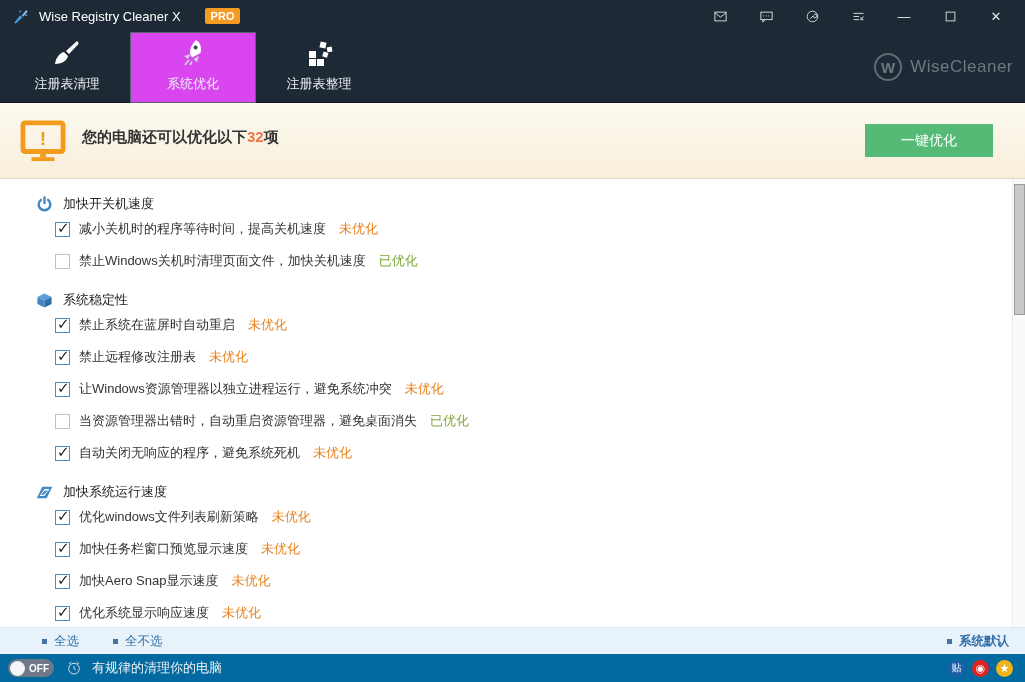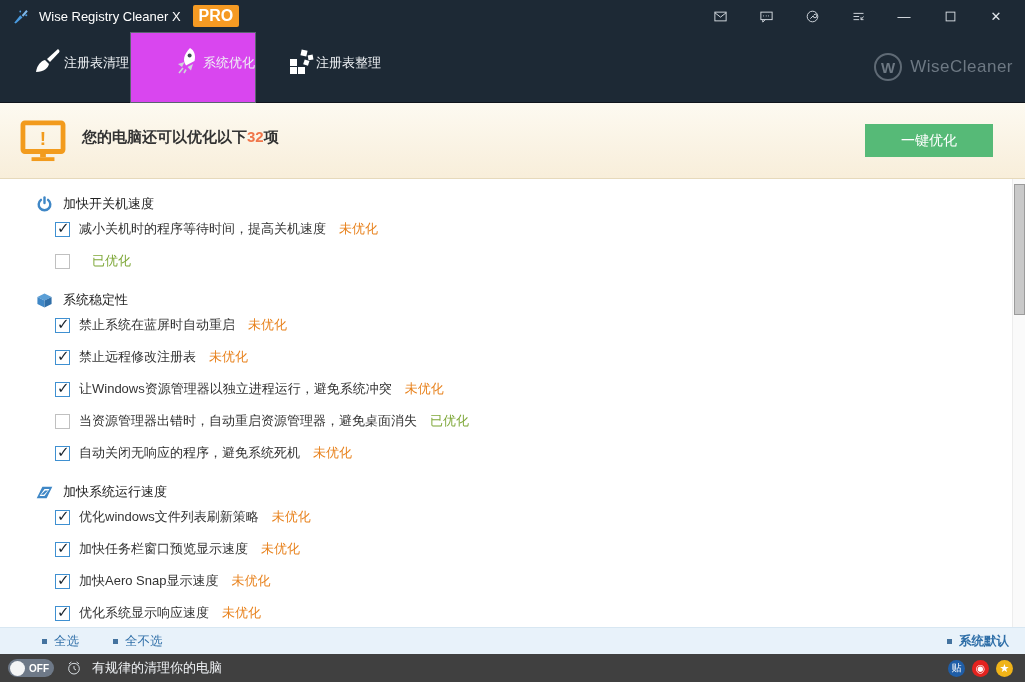--- a/index.html
+++ b/index.html
@@ -3,29 +3,29 @@
 <meta charset="utf-8">
 <style>
   * { margin:0; padding:0; box-sizing:border-box; }
   html,body { width:1025px; height:682px; overflow:hidden; }
   body { font-family:"Liberation Sans","DejaVu Sans",sans-serif; background:#1d2935; display:flex; flex-direction:column; }
 
   
   .titlebar { height:32px; background:#1d2935; display:flex; align-items:center; padding:0 14px 0 12px; flex:none;text-align:center; }
   .app-icon { width:18px; height:18px; margin-right:9px; }
   .app-title { color:#fff; font-size:13px; }
-  .pro-badge { background:#f59a23; color:#fff; font-size:16px; font-weight:bold; padding:2px 6px; border-radius:2px; margin-left:12px; }
+  .pro-badge { background:#f59a23; color:#fff; font-size:11px; font-weight:bold; padding:2px 6px; border-radius:2px; margin-left:24px; }
   .titlebar-spacer { flex:1; }
   .tb-btn { width:30px; height:26px; display:flex; align-items:center; justify-content:center; color:#d7dde3; cursor:pointer; margin-left:16px; }
   .tb-btn svg { width:15px; height:15px; stroke:#d7dde3; fill:none; stroke-width:1.5; }
   .glyph-btn { font-size:13px; color:#e3e8ed; }
 
   
   .navbar { height:71px; background:#1d2935; position:relative; display:flex; padding-left:4px; flex:none; border-bottom:1px solid #10161d; }
-  .tab { width:126px; height:71px; display:flex; flex-direction:row; align-items:center; justify-content:flex-end; padding-bottom:9px; cursor:pointer; border:1px solid transparent; }
+  .tab { width:126px; height:71px; display:flex; flex-direction:column; align-items:center; justify-content:flex-end; padding-bottom:9px; cursor:pointer; border:1px solid transparent; }
   .tab.selected { background:#d946ef; border:1px solid #5a6470; }
   .tab .tab-icon { height:36px; display:flex; align-items:center; justify-content:center; margin-bottom:4px; }
   .tab .tab-icon svg { width:32px; height:32px; }
   .tab-label { color:#eef1f4; font-size:13px; }
   .brand { position:absolute; right:12px; top:50%; transform:translateY(-50%); display:flex; align-items:center; color:#6d7883; }
   .brand-circle { width:28px; height:28px; border:2px solid #5f6a75; border-radius:50%; display:flex; align-items:center; justify-content:center; font-weight:bold; font-size:15px; color:#6d7883; margin-right:8px; }
   .brand-text { font-size:17px; letter-spacing:0.5px; }
 
   
   .banner { height:76px; background:linear-gradient(#fdfaf1,#f8eeda); border-bottom:1px solid #e6d9bb; display:flex; align-items:center; padding:0 32px 0 20px; flex:none; }
@@ -56,21 +56,21 @@
   .scroll-thumb { position:absolute; top:5px; left:1px; width:11px; height:131px; background:#c9c9c9; border:1px solid #9b9b9b; cursor:pointer; }
 
   
   .actionbar { height:27px; background:#e8f2fa; border-top:1px solid #d8e7f2; display:flex; align-items:center; padding:0 16px 0 42px; flex:none; font-size:12.5px; }
   .link { color:#2f6fa8; display:flex; align-items:center; cursor:pointer; margin-right:34px; }
   .link .bullet { width:5px; height:5px; background:#44739f; margin-right:7px; }
   .actionbar-spacer { flex:1; }
   .link.right { margin-right:0;font-weight:bold; }
 
   
-  .statusbar { height:28px; background:#404040; display:flex; align-items:center; padding:0 12px 0 8px; flex:none; }
+  .statusbar { height:28px; background:#0369a1; display:flex; align-items:center; padding:0 12px 0 8px; flex:none; }
   .toggle { width:46px; height:18px; background:#6e7988; border-radius:9px; display:flex; align-items:center; cursor:pointer; position:relative; }
   .toggle-knob { width:15px; height:15px; background:#f4f5f6; border-radius:50%; margin-left:2px; }
   .toggle-label { color:#fff; font-size:10px; font-weight:bold; margin-left:4px; }
   .clock-icon { margin:0 10px 0 12px; display:flex; }
   .clock-icon svg { width:16px; height:16px; stroke:#e3e8ed; fill:none; stroke-width:1.4; }
   .status-msg { color:#eef1f4; font-size:13px; }
   .statusbar-spacer { flex:1; }
   .social { width:17px; height:17px; border-radius:50%; margin-left:7px; display:flex; align-items:center; justify-content:center; color:#fff; font-size:10px; cursor:pointer; line-height:1; }
   .social.tieba { background:#1f5ea8; }
   .social.weibo { background:#e3231f; font-size:11px; }
@@ -193,20 +193,21 @@
         </span>
         <span class="section-title">加快开关机速度</span>
       </div>
       <div class="item-row">
         <span class="checkbox checked"></span>
         <span class="item-label">减小关机时的程序等待时间，提高关机速度</span>
         <span class="status pending">未优化</span>
       </div>
       <div class="item-row">
         <span class="checkbox"></span>
+        <span class="item-label">禁止Windows关机时清理页面文件，加快关机速度</span>
         <span class="status done">已优化</span>
       </div>
       <div class="section-header">
         <span class="sicon">
           <svg viewBox="0 0 24 24">
             <polygon points="12,2 22,7 12,12 2,7" fill="#5b9fd6"></polygon>
             <polygon points="2,7 12,12 12,22 2,17" fill="#3f87c6"></polygon>
             <polygon points="22,7 12,12 12,22 22,17" fill="#2f6ea8"></polygon>
           </svg>
         </span>

